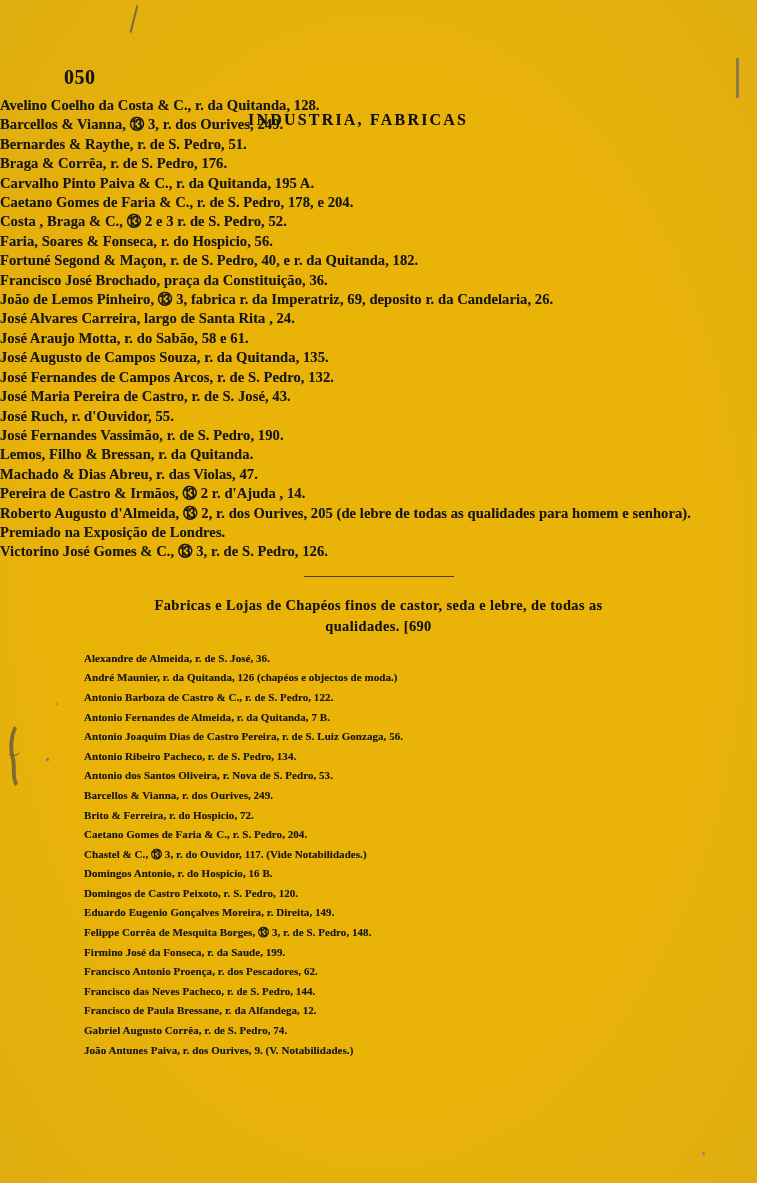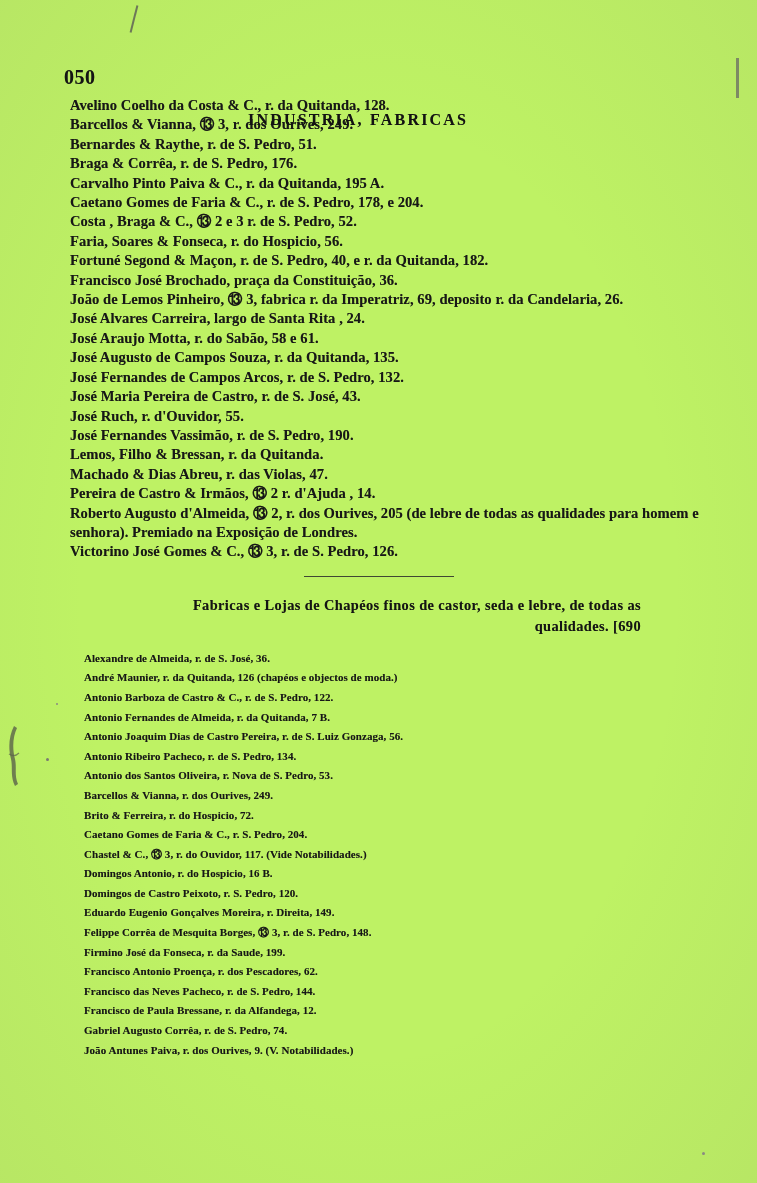--- a/index.html
+++ b/index.html
@@ -11,21 +11,21 @@
     width: 757px;
     height: 1183px;
     position: relative;
     font-family: "Liberation Serif", serif;
     color: #1a1a1a;
     overflow: hidden;
   }
   .page {
     position: absolute;
     inset: 0;
-    background: #bef264;
+    background: #eab308;
   }
   
   .page::before {
     content: "";
     position: absolute;
     inset: 0;
     background:
       radial-gradient(ellipse at 50% 50%, rgba(255,255,255,0) 55%, rgba(120,115,105,0.09) 100%);
     pointer-events: none;
   }
@@ -91,21 +91,20 @@
     margin: 4px 0 0 0;
     padding: 0;
     list-style: none;
   }
   .entry {
     font-family: "Liberation Serif", serif;
     font-size: 14.6px;
     font-weight: bold;
     line-height: 19.4px;
     color: #171717;
-    padding-left: 70px;
     padding-right: 48px;
     text-indent: 0;
     letter-spacing: 0.05px;
     white-space: normal;
   }
 
   
   .entries.block-two .entry {
     padding-left: 84px;
     font-size: 11px;
@@ -115,28 +114,28 @@
   .rule {
     width: 150px;
     height: 1px;
     background: #2a2a2a;
     margin: 14px auto 0 auto;
     opacity: .85;
   }
 
   .section-title {
     margin: 18px 0 0 0;
-    text-align: right;
+    text-align: center;
     font-family: "Liberation Serif", serif;
     font-size: 14.4px;
     font-weight: bold;
     line-height: 21px;
     letter-spacing: 0.4px;
     color: #141414;
-    padding: 0 116px;
+    padding: 0 53px;
   }
   .section-title .line2 { display: block; }
 
   .entries.block-two { margin-top: 12px; }
 
   
   .entry, .section-title, .folio, .running-head {
     text-shadow: 0 0 0.5px rgba(0,0,0,0.35);
   }
 </style>

